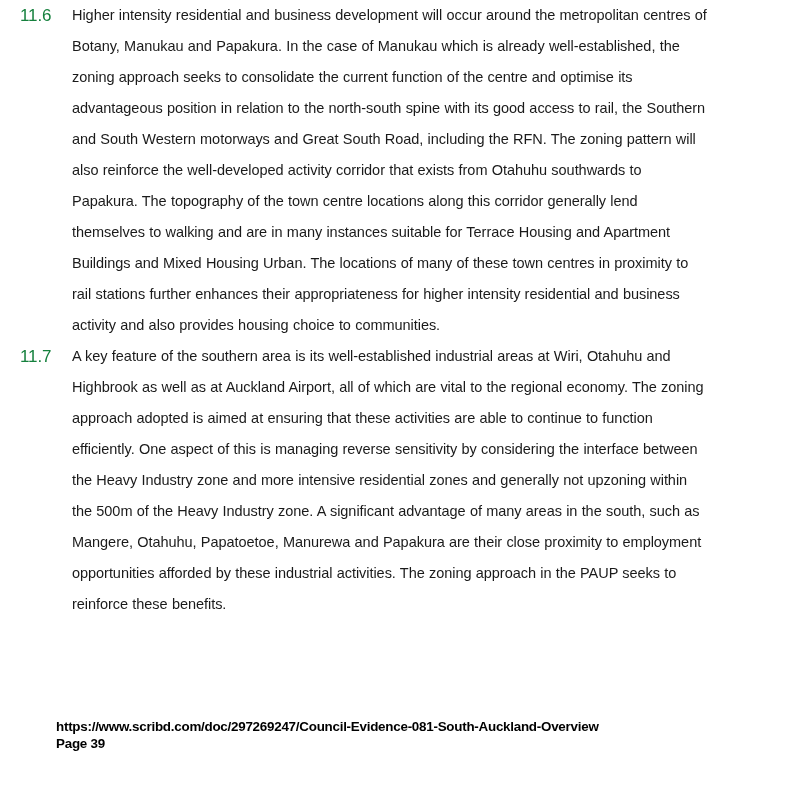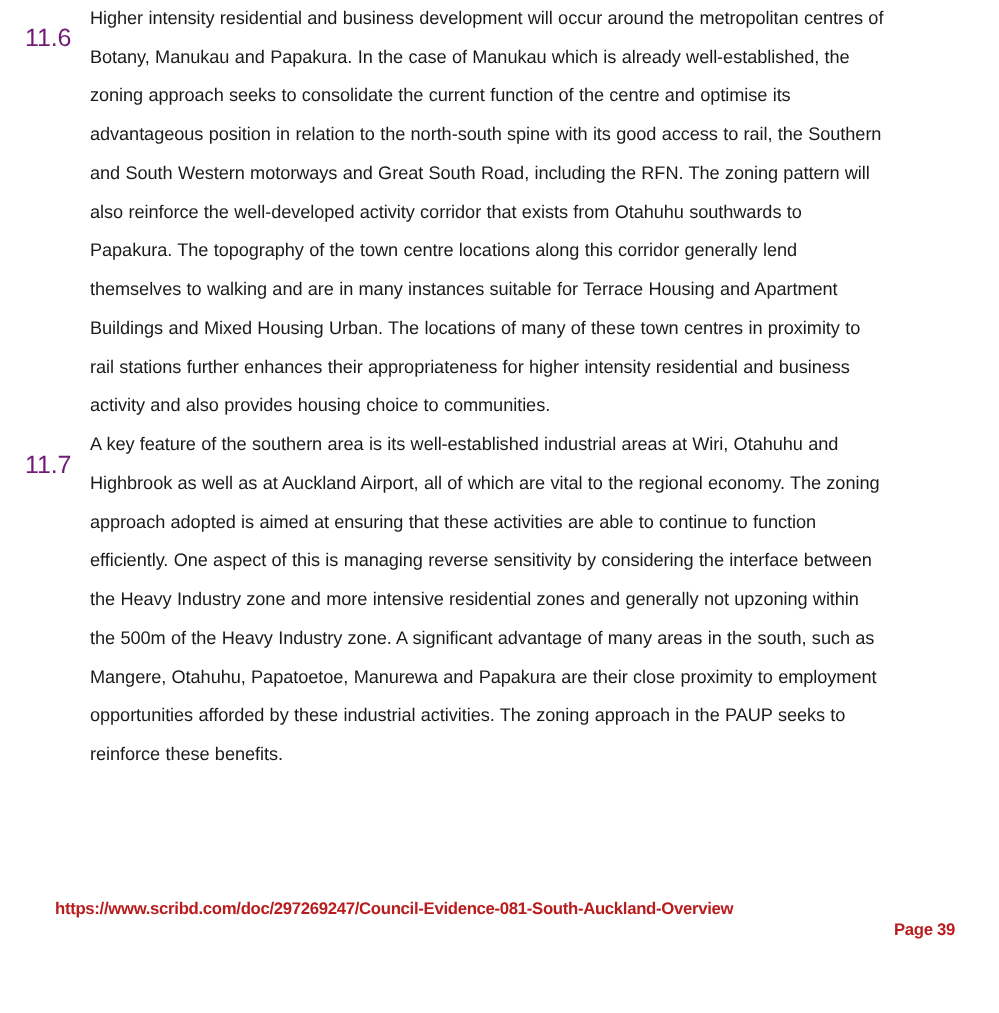--- a/index.html
+++ b/index.html
@@ -41,64 +41,63 @@
     padding-right: 88px;
     margin: 0;
   }
 
   .clause + .clause {
   }
 
   .clause-number {
     position: absolute;
     left: 20px;
-    top: 16px;
+    top: 0;
     width: 48px;
-    font-size: 20px;
+    font-size: 17px;
     line-height: 31px;
     letter-spacing: -0.1px;
-    color: #701a75;
+    color: #15803d;
     white-space: nowrap;
   }
 
   .clause-text {
     font-size: 14.6px;
     line-height: 31px;
     letter-spacing: -0.05px;
     word-spacing: 0.3px;
     color: #1a1a1a;
     text-align: left;
     margin: 0;
     
     transform: scaleX(0.995);
     transform-origin: left top;
   }
 
   
   .footer-stamp {
     position: absolute;
-    left: 44px;
+    left: 56px;
     top: 718px;
     width: 720px;
     font-size: 13.4px;
     line-height: 17px;
     font-weight: bold;
-    color: #b91c1c;
+    color: #000000;
     letter-spacing: -0.25px;
   }
 
   .footer-url {
     display: block;
     white-space: nowrap;
   }
 
   .footer-page {
     display: block;
     white-space: nowrap;
-    text-align: right;
   }
 </style>
 </head>
 <body>
 
 <div class="page">
 
   <div class="body-copy">
 
     <div class="clause">

